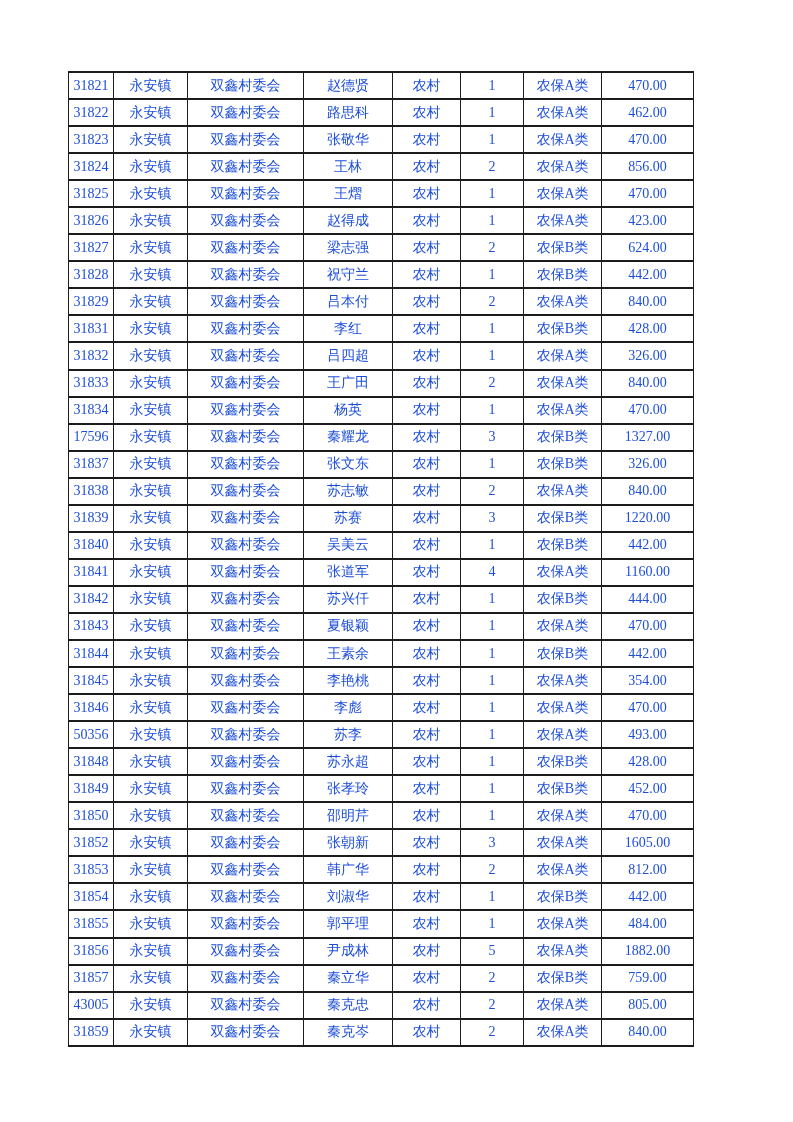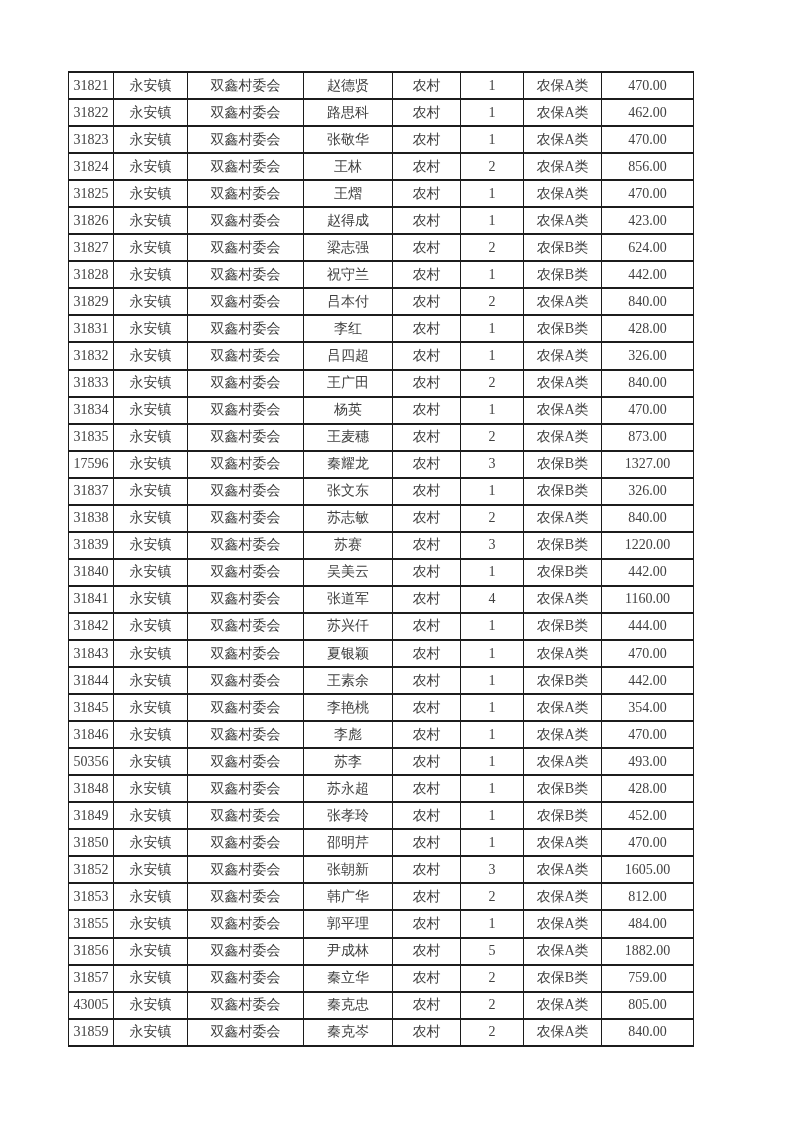--- a/index.html
+++ b/index.html
@@ -6,21 +6,21 @@
     margin: 0;
     padding: 0;
     background: #ffffff;
   }
   .page {
     position: relative;
     width: 793px;
     height: 1122px;
     background: #ffffff;
     font-family: "Liberation Serif", "DejaVu Serif", serif;
-    color: #404040;
+    color: #1d4ed8;
     overflow: hidden;
   }
   table.grid {
     position: absolute;
     left: 68px;
     top: 71px;
     width: 625px;
     height: 976px;
     border-collapse: collapse;
     table-layout: fixed;
@@ -187,30 +187,20 @@
           <td>31834</td>
           <td>永安镇</td>
           <td>双鑫村委会</td>
           <td>杨英</td>
           <td>农村</td>
           <td>1</td>
           <td>农保A类</td>
           <td>470.00</td>
         </tr>
         <tr>
-          <td>31835</td>
-          <td>永安镇</td>
-          <td>双鑫村委会</td>
-          <td>王麦穗</td>
-          <td>农村</td>
-          <td>2</td>
-          <td>农保A类</td>
-          <td>873.00</td>
-        </tr>
-        <tr>
           <td>17596</td>
           <td>永安镇</td>
           <td>双鑫村委会</td>
           <td>秦耀龙</td>
           <td>农村</td>
           <td>3</td>
           <td>农保B类</td>
           <td>1327.00</td>
         </tr>
         <tr>
@@ -365,20 +355,30 @@
         </tr>
         <tr>
           <td>31853</td>
           <td>永安镇</td>
           <td>双鑫村委会</td>
           <td>韩广华</td>
           <td>农村</td>
           <td>2</td>
           <td>农保A类</td>
           <td>812.00</td>
+        </tr>
+        <tr>
+          <td>31854</td>
+          <td>永安镇</td>
+          <td>双鑫村委会</td>
+          <td>刘淑华</td>
+          <td>农村</td>
+          <td>1</td>
+          <td>农保B类</td>
+          <td>442.00</td>
         </tr>
         <tr>
           <td>31855</td>
           <td>永安镇</td>
           <td>双鑫村委会</td>
           <td>郭平理</td>
           <td>农村</td>
           <td>1</td>
           <td>农保A类</td>
           <td>484.00</td>

